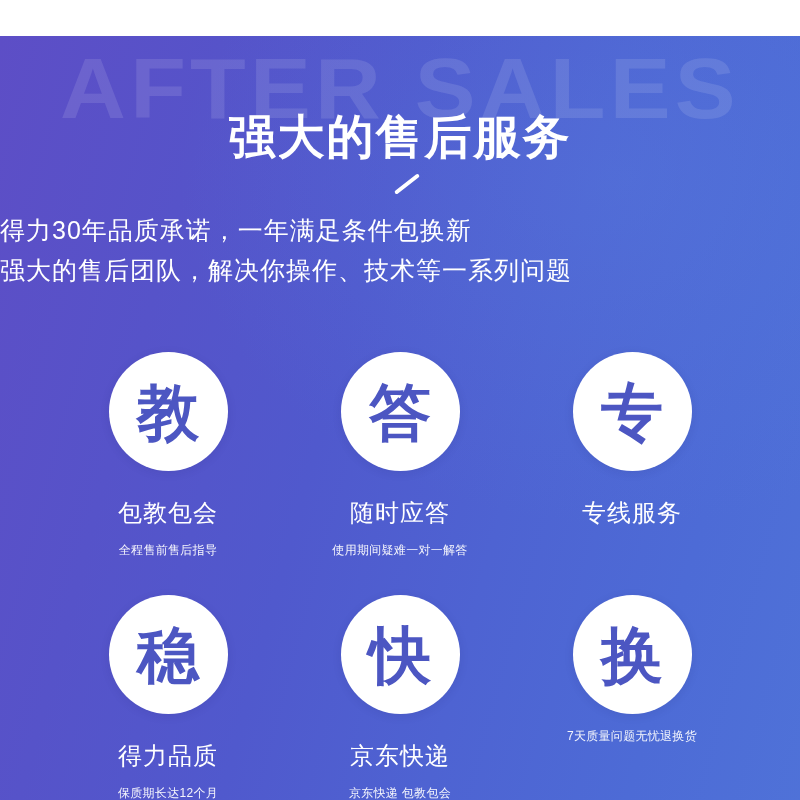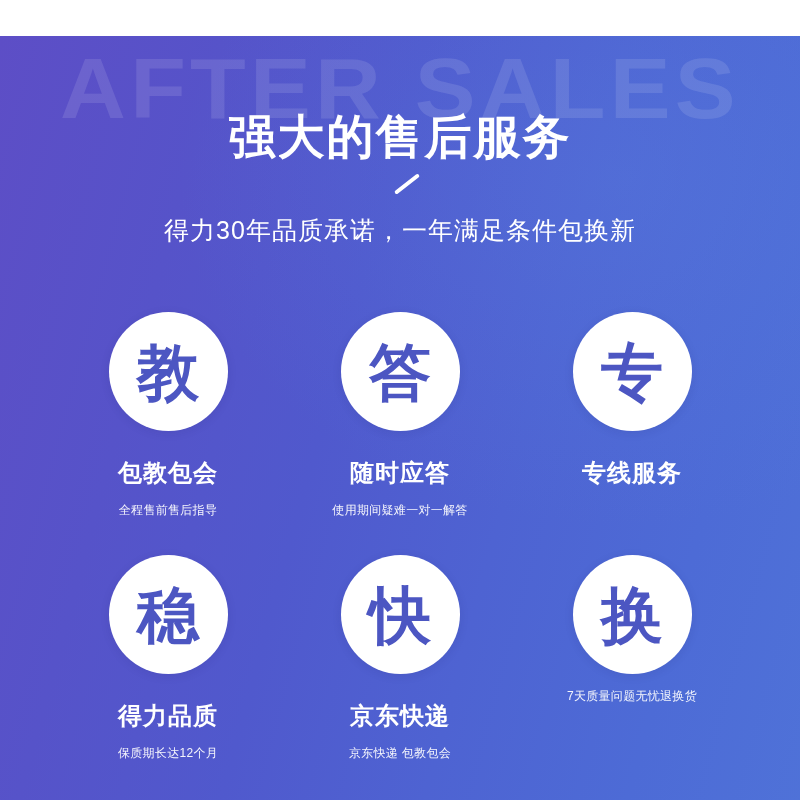--- a/index.html
+++ b/index.html
@@ -87,21 +87,21 @@
     display: block;
     width: 30px;
     height: 4px;
     background: #ffffff;
     border-radius: 2px;
     transform: rotate(-38deg);
   }
 
   .subtitle {
     margin: 4px 0 0 0;
-    text-align: center;
+    text-align: left;
   }
   .subtitle-line {
     display: block;
     font-size: 25px;
     line-height: 40px;
     color: #ffffff;
     letter-spacing: 1px;
     font-weight: normal;
   }
 
@@ -139,21 +139,21 @@
     font-weight: bold;
     color: #4c56c2;
     letter-spacing: 0;
     margin-top: 2px;
   }
 
   .feature-title {
     margin-top: 27px;
     font-size: 24px;
     line-height: 30px;
-    font-weight: bold;
+    font-weight: normal;
     color: #ffffff;
     letter-spacing: 1px;
     white-space: nowrap;
   }
 
   .feature-desc {
     margin-top: 11px;
     font-size: 12px;
     line-height: 22px;
     color: rgba(255, 255, 255, 0.94);
@@ -170,20 +170,21 @@
 
   <div class="header">
     <h1 class="headline">强大的售后服务</h1>
 
     <div class="slash-deco">
       <i></i>
     </div>
 
     <div class="subtitle">
       <span class="subtitle-line">得力30年品质承诺，一年满足条件包换新</span>
+      <span class="subtitle-line">强大的售后团队，解决你操作、技术等一系列问题</span>
     </div>
   </div>
 
   <div class="features">
 
     <div class="feature">
       <div class="badge">
         <span class="badge-glyph">教</span>
       </div>
       <div class="feature-title">包教包会</div>

